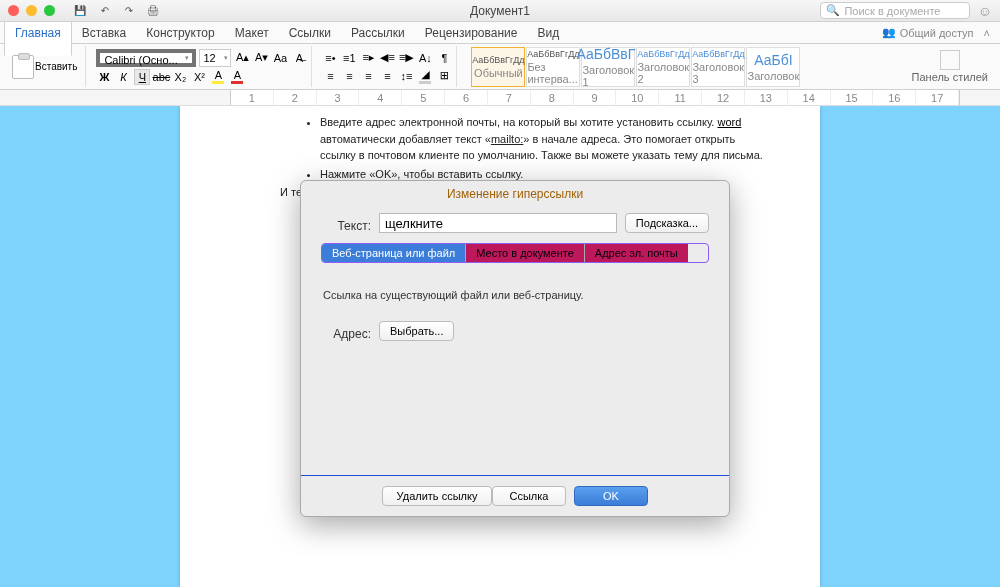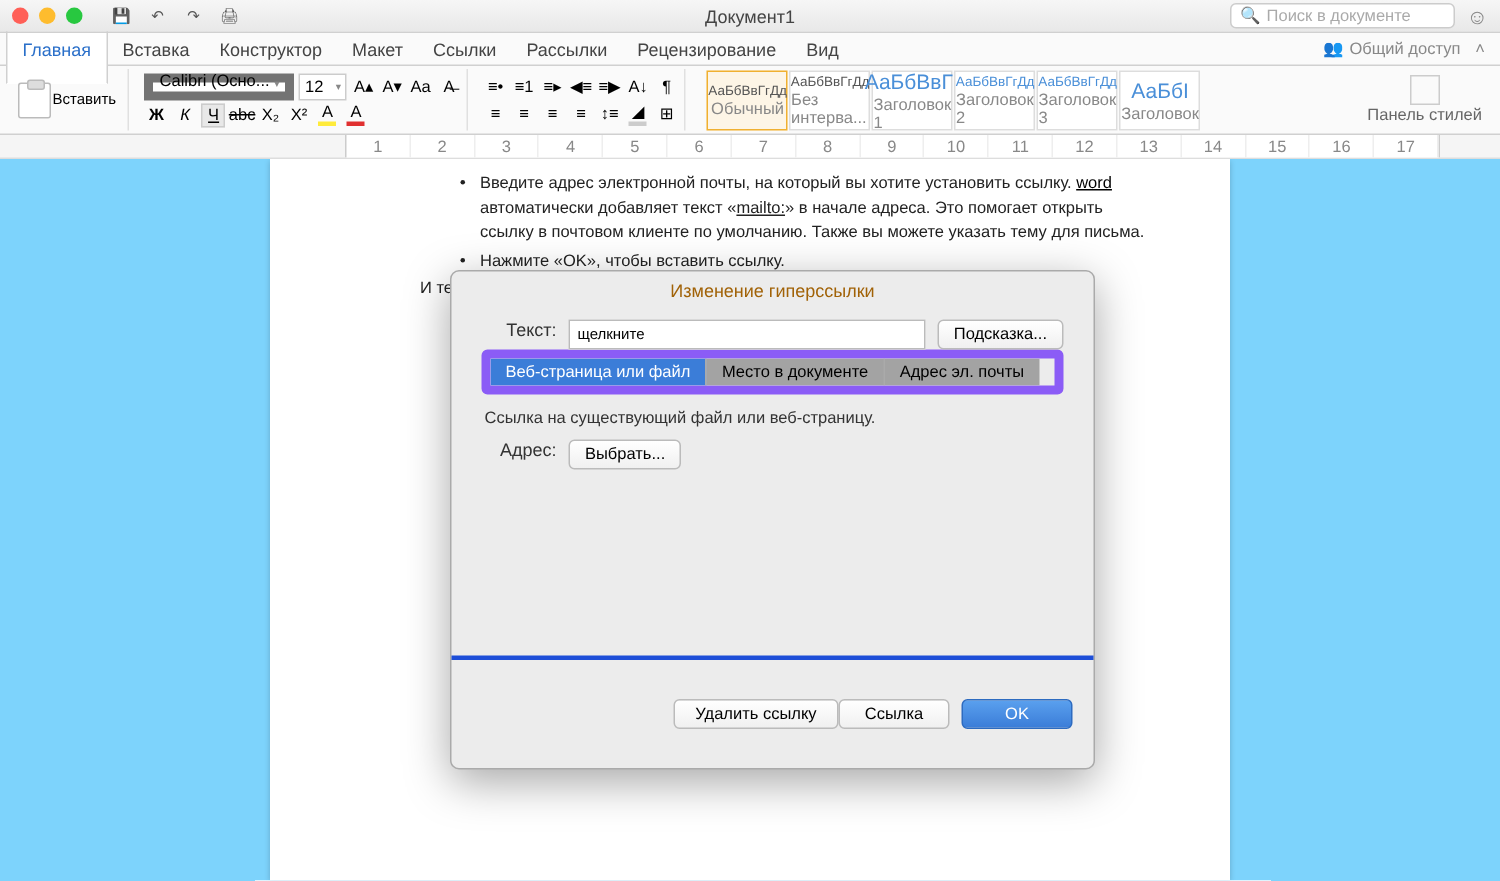--- a/index.html
+++ b/index.html
@@ -18,21 +18,21 @@
 .rtab.active{background:#fff;border:1px solid #d0d0d0;border-bottom:1px solid #fff;border-radius:3px 3px 0 0;color:#2a6fc9;margin-bottom:-1px}
 .share{margin-left:auto;display:flex;align-items:center;gap:4px;color:#888;font-size:12px;padding-right:6px}
 .ribbon-content{height:46px;background:#fafafa;border-bottom:1px solid #d0d0d0;display:flex;align-items:center;padding:2px 4px;gap:6px}
 .rgrp{display:flex;flex-direction:column;gap:2px;padding:0 4px;border-right:1px solid #e0e0e0;height:100%;justify-content:center}
 .rgrp.noborder{border:none}
 .rrow{display:flex;align-items:center;gap:3px}
 .ico-btn{width:18px;height:18px;display:flex;align-items:center;justify-content:center;color:#555;border:1px solid transparent;border-radius:2px;font-size:10px}
 .paste-big{display:flex;flex-direction:row;align-items:center;gap:1px;padding:2px 4px}
 .paste-big .clip{width:22px;height:24px;border:1px solid #bbb;border-radius:2px;position:relative;background:#fff}
 .paste-big .clip::before{content:"";position:absolute;top:-3px;left:5px;width:10px;height:5px;border:1px solid #bbb;border-radius:2px;background:#ddd}
-.font-sel{border:6px solid #737373;background:#fff;padding:1px 4px;font-size:11px;width:100px;height:18px;display:flex;align-items:flex-end;justify-content:space-between}
+.font-sel{border:4px solid #737373;background:#fff;padding:1px 4px;font-size:11px;width:100px;height:18px;display:flex;align-items:flex-start;justify-content:space-between}
 .size-sel{border:1px solid #ccc;background:#fff;width:32px;height:18px;font-size:11px;display:flex;align-items:center;justify-content:space-between;padding:0 3px}
 .dd{font-size:7px;color:#888}
 .fmt{width:16px;height:16px;display:flex;align-items:center;justify-content:center;font-size:11px}
 .bold{font-weight:bold}.ital{font-style:italic}.under{text-decoration:underline}
 .fcolor{display:flex;flex-direction:column;align-items:center;width:16px}
 .fcolor .bar{width:12px;height:3px}
 .styles-gal{display:flex;gap:1px;margin-left:4px}
 .style-item{width:54px;height:40px;border:1px solid #ddd;background:#fff;display:flex;flex-direction:column;align-items:center;justify-content:center;gap:2px;font-size:8px;color:#888}
 .style-item .prev{font-size:9px;color:#555}
 .style-item.big .prev{font-size:14px;color:#4a8fd8}
@@ -42,31 +42,31 @@
 .ruler{height:16px;background:#f5f5f5;border-bottom:1px solid #ddd;position:relative;font-size:8px;color:#888}
 .ruler-inner{position:absolute;left:230px;right:40px;top:0;bottom:0;background:#fff;border-left:1px solid #ccc;border-right:1px solid #ccc;display:flex;align-items:center}
 .ruler-tick{flex:1;text-align:center;border-right:1px solid #eee;height:100%;display:flex;align-items:center;justify-content:center}
 .doc-area{background:#7dd3fc;height:481px;display:flex;justify-content:center;overflow:hidden}
 .page{width:640px;background:#fff;box-shadow:0 1px 4px rgba(0,0,0,.2);padding:8px 50px 400px;font-size:11px;line-height:1.5;color:#222;font-family:Calibri,Arial,sans-serif}
 .page ul{list-style:disc;padding-left:90px}
 .page li{margin-bottom:2px}
 .dlg-overlay{position:absolute;top:180px;left:300px;width:430px;background:#ececec;border:1px solid #aaa;border-radius:6px;box-shadow:0 8px 30px rgba(0,0,0,.35);padding:0}
 .dlg-title{text-align:center;font-size:12px;padding:6px 0;color:#a16207}
 .dlg-body{padding:6px 20px 14px}
-.dlg-row{display:flex;align-items:flex-start;gap:8px;}
+.dlg-row{display:flex;align-items:flex-end;gap:8px;margin-bottom:10px}
 .dlg-label{width:50px;text-align:right;font-size:12px;color:#333}
-.dlg-input{flex:1;height:20px;border:1px solid #bbb;background:#fff;padding:2px 5px;font-size:10px}
+.dlg-input{flex:1;height:20px;border:1px solid #bbb;background:#fff;padding:2px 5px;font-size:13px}
 .dlg-input.focus{border:2px solid #6ea8e0;outline:2px solid #a8cef0;outline-offset:0}
 .dlg-btn{height:20px;padding:0 10px;background:linear-gradient(#fff,#f0f0f0);border:1px solid #bbb;border-radius:4px;font-size:11px;min-width:74px}
-.seg-tabs{display:flex;border:6px solid #8b5cf6;border-radius:4px;overflow:hidden;margin-bottom:10px}
-.seg-tab{flex:0 0 auto;padding:3px 10px;font-size:11px;text-align:center;border-right:1px solid #aaa;background:#a3a3a3}
+.seg-tabs{display:flex;border:1px solid #8b5cf6;border-radius:4px;overflow:hidden;margin-bottom:26px}
+.seg-tab{flex:0 0 auto;padding:3px 10px;font-size:11px;text-align:center;border-right:1px solid #aaa;background:#be185d}
 .seg-tab:last-child{border-right:none}
 .seg-tab.active{background:#3b7dd8;color:#fff}
-.dlg-hint{font-size:11px;color:#333;margin-bottom:8px;padding-left:2px}
-.dlg-footer{display:flex;justify-content:flex-end;align-items:center;padding:26px 14px;border-top:3px solid #1d4ed8}
+.dlg-hint{font-size:11px;color:#333;margin-bottom:20px;padding-left:2px}
+.dlg-footer{display:flex;justify-content:center;align-items:center;padding:10px 14px;border-top:1px solid #1d4ed8}
 .dlg-footer .right{display:flex;gap:8px}
 .btn-primary{background:linear-gradient(#5aa0ee,#3b7dd8);color:#fff;border:1px solid #2d6bc0}
 </style>
 </head>
 <body>
 
 <div class="title-bar">
   <div class="traffic">
     <div class="tl r"></div>
     <div class="tl y"></div>

